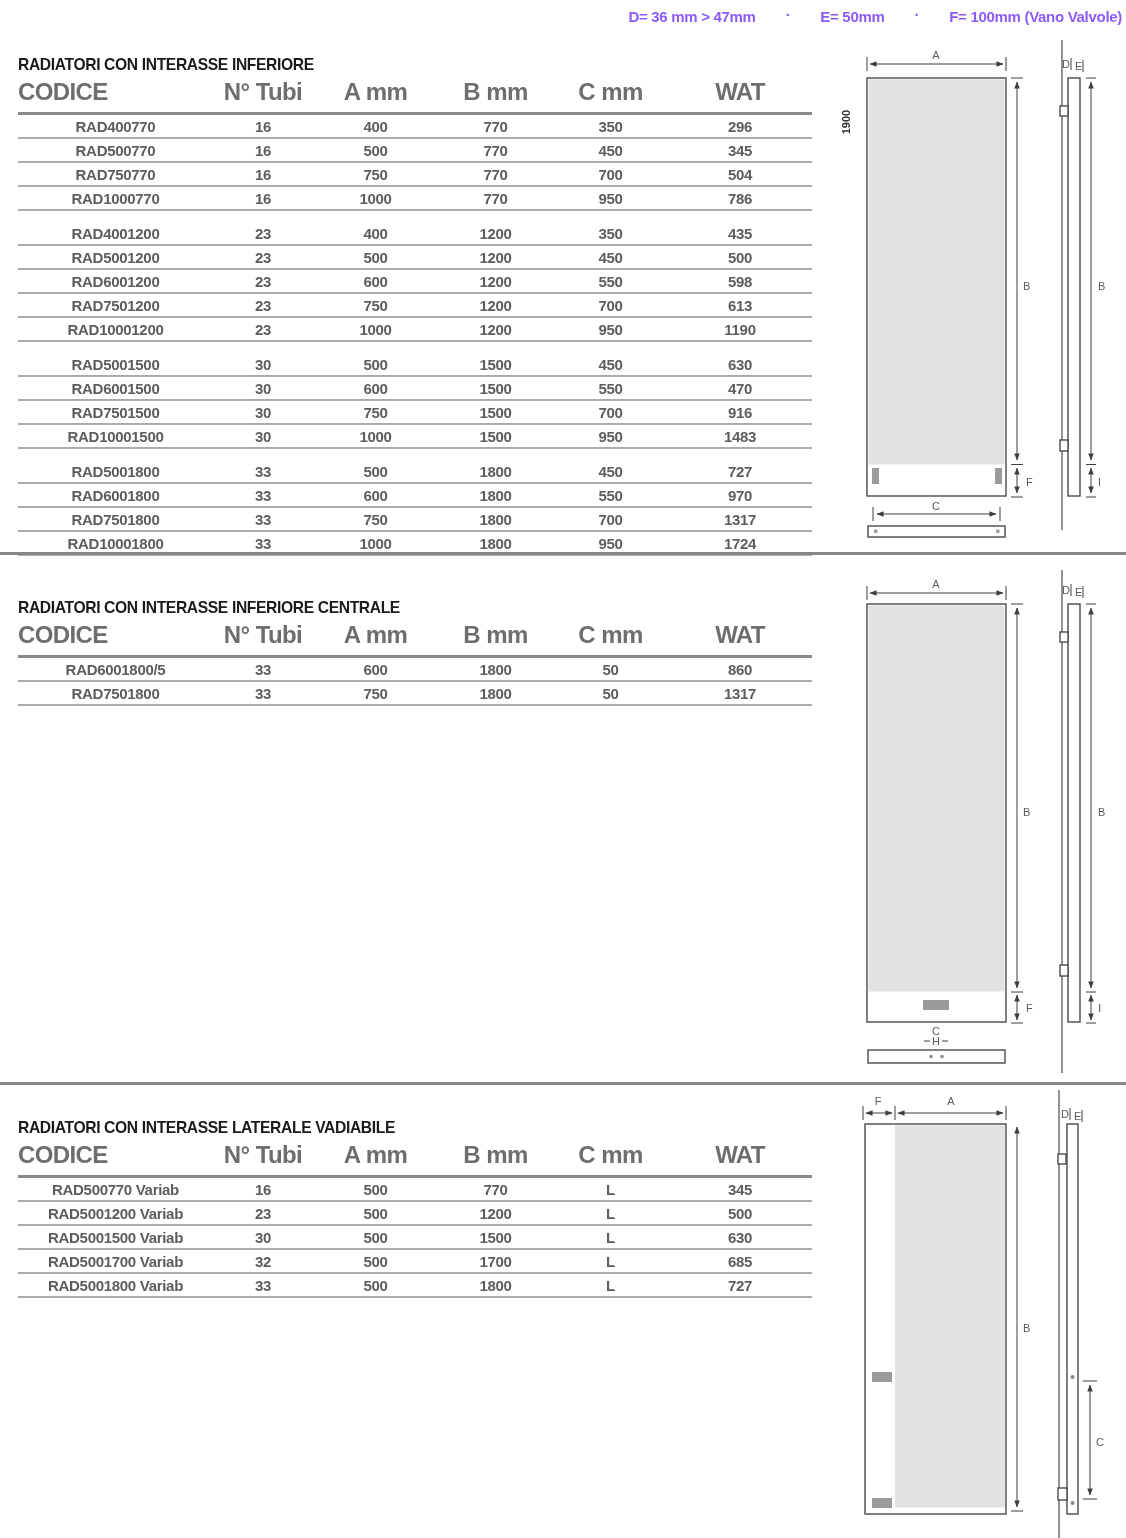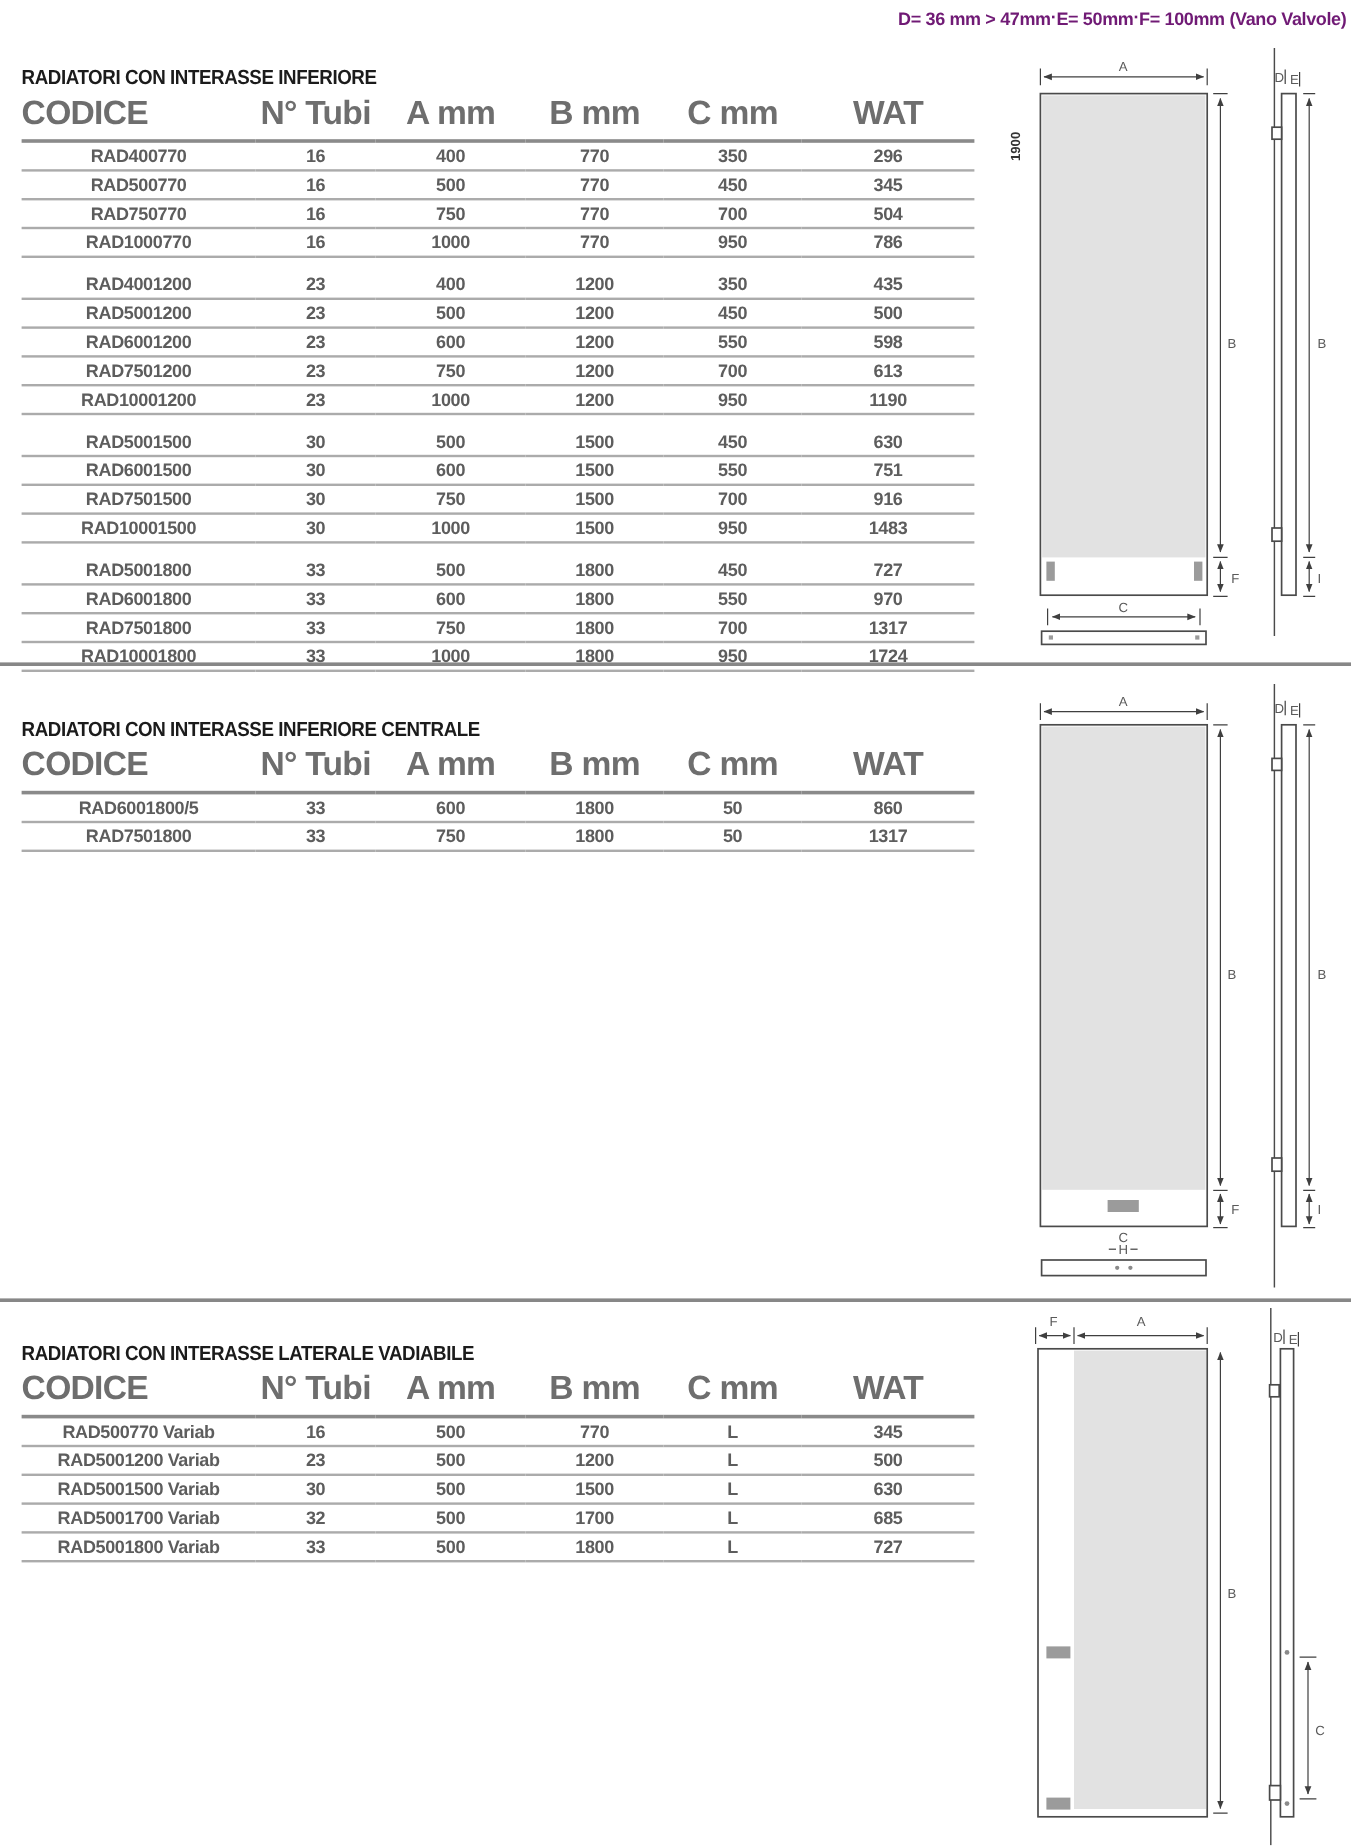--- a/index.html
+++ b/index.html
@@ -3,34 +3,34 @@
 <meta charset="utf-8">
 <style>
   html,body{margin:0;padding:0;}
   body{
     width:1126px;height:1538px;position:relative;background:#ffffff;
     font-family:"Liberation Sans",sans-serif;overflow:hidden;
   }
   
   .top-note{
     position:absolute;top:8px;left:0;width:1122px;
-    display:flex;justify-content:flex-end;align-items:center;
-    font-size:15px;font-weight:bold;color:#701a75;letter-spacing:-0.3px;
+    display:flex;justify-content:flex-end;align-items:center;gap:30px;
+    font-size:15px;font-weight:bold;color:#8b5cf6;letter-spacing:-0.3px;
   }
   .top-note .dot{font-size:15px;line-height:1;transform:translateY(-2px);}
   
   .table-section{position:absolute;left:18px;width:794px;}
   .section-title{
     margin:0 0 3px 0;font-size:17px;font-weight:bold;color:#1b1b1b;
     letter-spacing:-0.4px;display:inline-block;transform:scaleX(0.92);transform-origin:0 100%;
     white-space:nowrap;
   }
   table.spec-table{border-collapse:collapse;table-layout:fixed;width:794px;}
   table.spec-table th{
-    font-size:28px;font-weight:bold;color:#6e6e6e;text-align:center;
+    font-size:24px;font-weight:bold;color:#6e6e6e;text-align:center;
     padding:0 0 6px 0;border-bottom:3px solid #8a8a8a;letter-spacing:-0.6px;
   }
   table.spec-table th.col-codice{text-align:left;}
   table.spec-table td{
     font-size:15px;font-weight:bold;color:#5d5d5d;text-align:center;
     padding:3px 0 2px 0;border-bottom:2px solid #ababab;letter-spacing:-0.3px;
   }
   table.spec-table td.col-codice{text-align:center;}
   table.spec-table tbody + tbody tr:first-child td{padding-top:14px;margin-left:38px;}
   
@@ -163,21 +163,21 @@
           <td>1500</td>
           <td>450</td>
           <td>630</td>
         </tr>
         <tr>
           <td class="col-codice">RAD6001500</td>
           <td>30</td>
           <td>600</td>
           <td>1500</td>
           <td>550</td>
-          <td>751</td>
+          <td>470</td>
         </tr>
         <tr>
           <td class="col-codice">RAD7501500</td>
           <td>30</td>
           <td>750</td>
           <td>1500</td>
           <td>700</td>
           <td>916</td>
         </tr>
         <tr>

